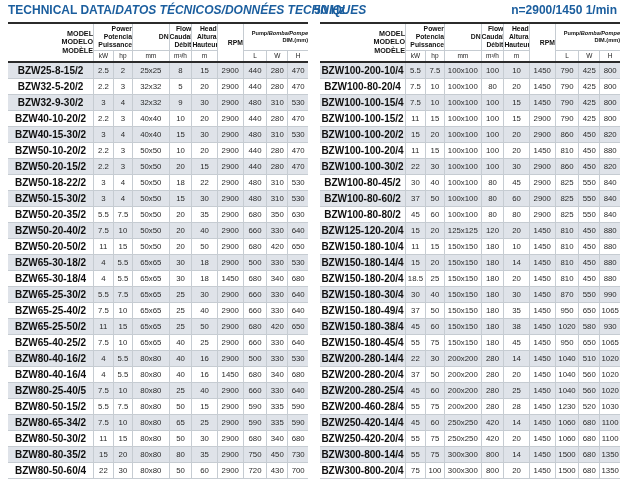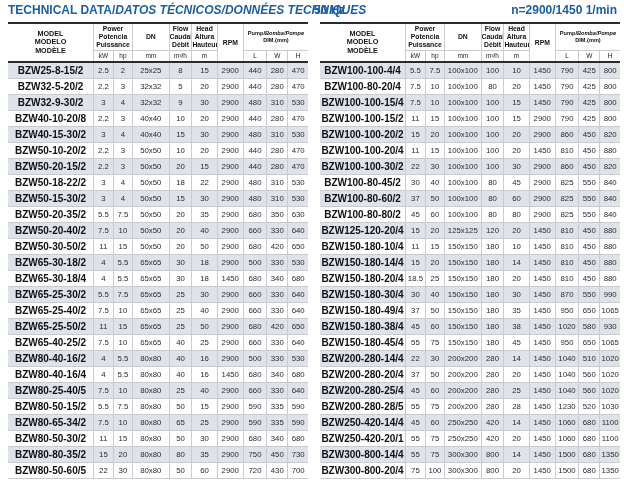--- a/index.html
+++ b/index.html
@@ -15,21 +15,21 @@
 
   .tables { display: flex; gap: 12px; margin-top: 1px; }
   table.datatable { border-collapse: collapse; table-layout: fixed; width: 50%;
                     border-top: 2px solid #2b2b2b; border-bottom: 1.5px solid #4a4a4a; }
 
   .datatable th, .datatable td { border: 1px solid #c6ccd2; text-align: center;
                                  vertical-align: middle; padding: 0; overflow: hidden; }
   .datatable tr > *:first-child { border-left: none; }
   .datatable tr > *:last-child  { border-right: none; }
 
-  thead tr.names > * { height: 27px; }
+  thead tr.names > * { height: 27px; text-align: right; }
   thead tr.units > * { height: 12px; font-size: 6.5px; font-weight: normal; color: #222; }
   thead tr.units > td { border-bottom: 2px solid #2b2b2b; }
   thead th.span2 { border-bottom: 2px solid #2b2b2b; }
 
   .hname { font-size: 6.8px; line-height: 7.6px; font-weight: bold; color: #111; }
   .model-h .hname { font-size: 7.2px; line-height: 8.6px; }
   .dimline { font-size: 5.6px; line-height: 6.4px; font-weight: bold; color: #111; }
   .dimline .it { font-style: italic; }
   .rpm-h { font-size: 6.8px; font-weight: bold; color: #111; }
 
@@ -152,21 +152,21 @@
             <td>4</td>
             <td>32x32</td>
             <td>9</td>
             <td>30</td>
             <td>2900</td>
             <td>480</td>
             <td>310</td>
             <td>530</td>
           </tr>
           <tr>
-            <td class="model">BZW40-10-20/8</td>
+            <td class="model">BZW40-10-20/2</td>
             <td>2.2</td>
             <td>3</td>
             <td>40x40</td>
             <td>10</td>
             <td>20</td>
             <td>2900</td>
             <td>440</td>
             <td>280</td>
             <td>470</td>
           </tr>
@@ -248,21 +248,21 @@
             <td>10</td>
             <td>50x50</td>
             <td>20</td>
             <td>40</td>
             <td>2900</td>
             <td>660</td>
             <td>330</td>
             <td>640</td>
           </tr>
           <tr>
-            <td class="model">BZW50-30-50/2</td>
+            <td class="model">BZW50-20-50/2</td>
             <td>11</td>
             <td>15</td>
             <td>50x50</td>
             <td>20</td>
             <td>50</td>
             <td>2900</td>
             <td>680</td>
             <td>420</td>
             <td>650</td>
           </tr>
@@ -416,21 +416,21 @@
             <td>20</td>
             <td>80x80</td>
             <td>80</td>
             <td>35</td>
             <td>2900</td>
             <td>750</td>
             <td>450</td>
             <td>730</td>
           </tr>
           <tr>
-            <td class="model">BZW80-50-60/5</td>
+            <td class="model">BZW80-50-60/4</td>
             <td>22</td>
             <td>30</td>
             <td>80x80</td>
             <td>50</td>
             <td>60</td>
             <td>2900</td>
             <td>720</td>
             <td>430</td>
             <td>700</td>
           </tr>
@@ -489,21 +489,21 @@
           <td>mm</td>
           <td>m³/h</td>
           <td>m</td>
           <td>L</td>
           <td>W</td>
           <td>H</td>
         </tr>
       </thead>
       <tbody>
           <tr class="stripe">
-            <td class="model">BZW100-100-4/4</td>
+            <td class="model">BZW100-200-10/4</td>
             <td>5.5</td>
             <td>7.5</td>
             <td>100x100</td>
             <td>100</td>
             <td>10</td>
             <td>1450</td>
             <td>790</td>
             <td>425</td>
             <td>800</td>
           </tr>
@@ -741,21 +741,21 @@
             <td>60</td>
             <td>200x200</td>
             <td>280</td>
             <td>25</td>
             <td>1450</td>
             <td>1040</td>
             <td>560</td>
             <td>1020</td>
           </tr>
           <tr>
-            <td class="model">BZW200-280-28/5</td>
+            <td class="model">BZW200-460-28/4</td>
             <td>55</td>
             <td>75</td>
             <td>200x200</td>
             <td>280</td>
             <td>28</td>
             <td>1450</td>
             <td>1230</td>
             <td>520</td>
             <td>1030</td>
           </tr>
@@ -765,21 +765,21 @@
             <td>60</td>
             <td>250x250</td>
             <td>420</td>
             <td>14</td>
             <td>1450</td>
             <td>1060</td>
             <td>680</td>
             <td>1100</td>
           </tr>
           <tr>
-            <td class="model">BZW250-420-20/1</td>
+            <td class="model">BZW250-420-20/4</td>
             <td>55</td>
             <td>75</td>
             <td>250x250</td>
             <td>420</td>
             <td>20</td>
             <td>1450</td>
             <td>1060</td>
             <td>680</td>
             <td>1100</td>
           </tr>

